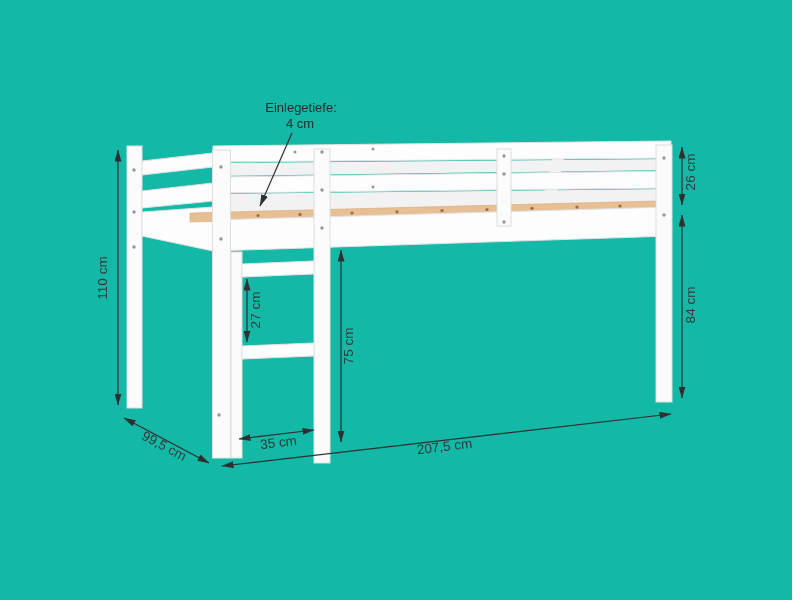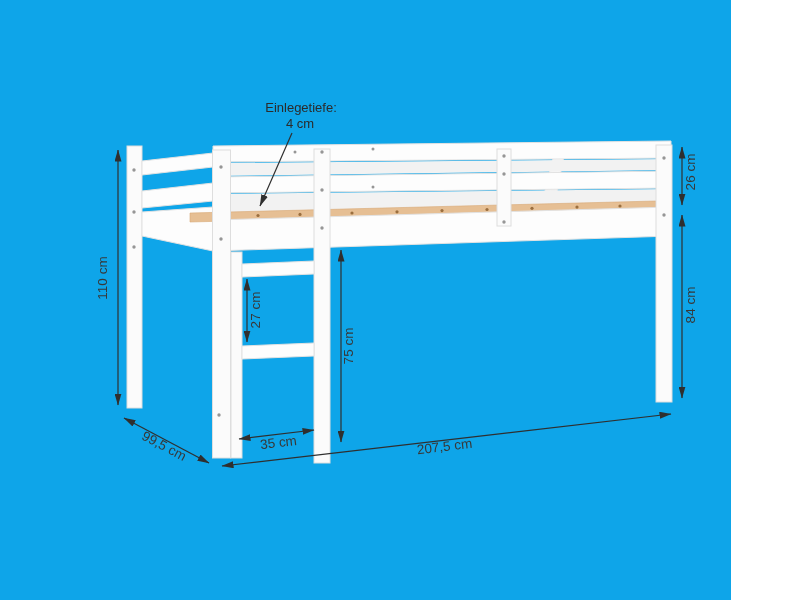--- a/index.html
+++ b/index.html
@@ -1,16 +1,16 @@
 <!DOCTYPE html>
 <html><head>
 <meta charset="utf-8">
 <style>
   html,body{margin:0;padding:0;background:#ffffff;}
-  #stage{position:relative;width:731px;height:600px;background:#0ea5e9;overflow:hidden;
+  #stage{position:relative;width:792px;height:600px;background:#14b8a6;overflow:hidden;
          font-family:"Liberation Sans", sans-serif;}
   svg{display:block}
   .rail{fill:#fdfdfd;stroke:#e2e2e2;stroke-width:1;}
   .post{fill:#fbfbfb;stroke:#dedede;stroke-width:1;}
   .gap{fill:#f2f2f2;stroke:none;}
   .sliver{fill:#f7f7f7;stroke:#e0e0e0;stroke-width:1;}
   .slat{fill:#e6bf94;stroke:#d8a977;stroke-width:0.6;}
   .slatscrew{fill:#9b6f3f;}
   .screw{fill:#969696;}
   .dim-line{stroke:#2f2f2f;stroke-width:1.2;fill:none;}

